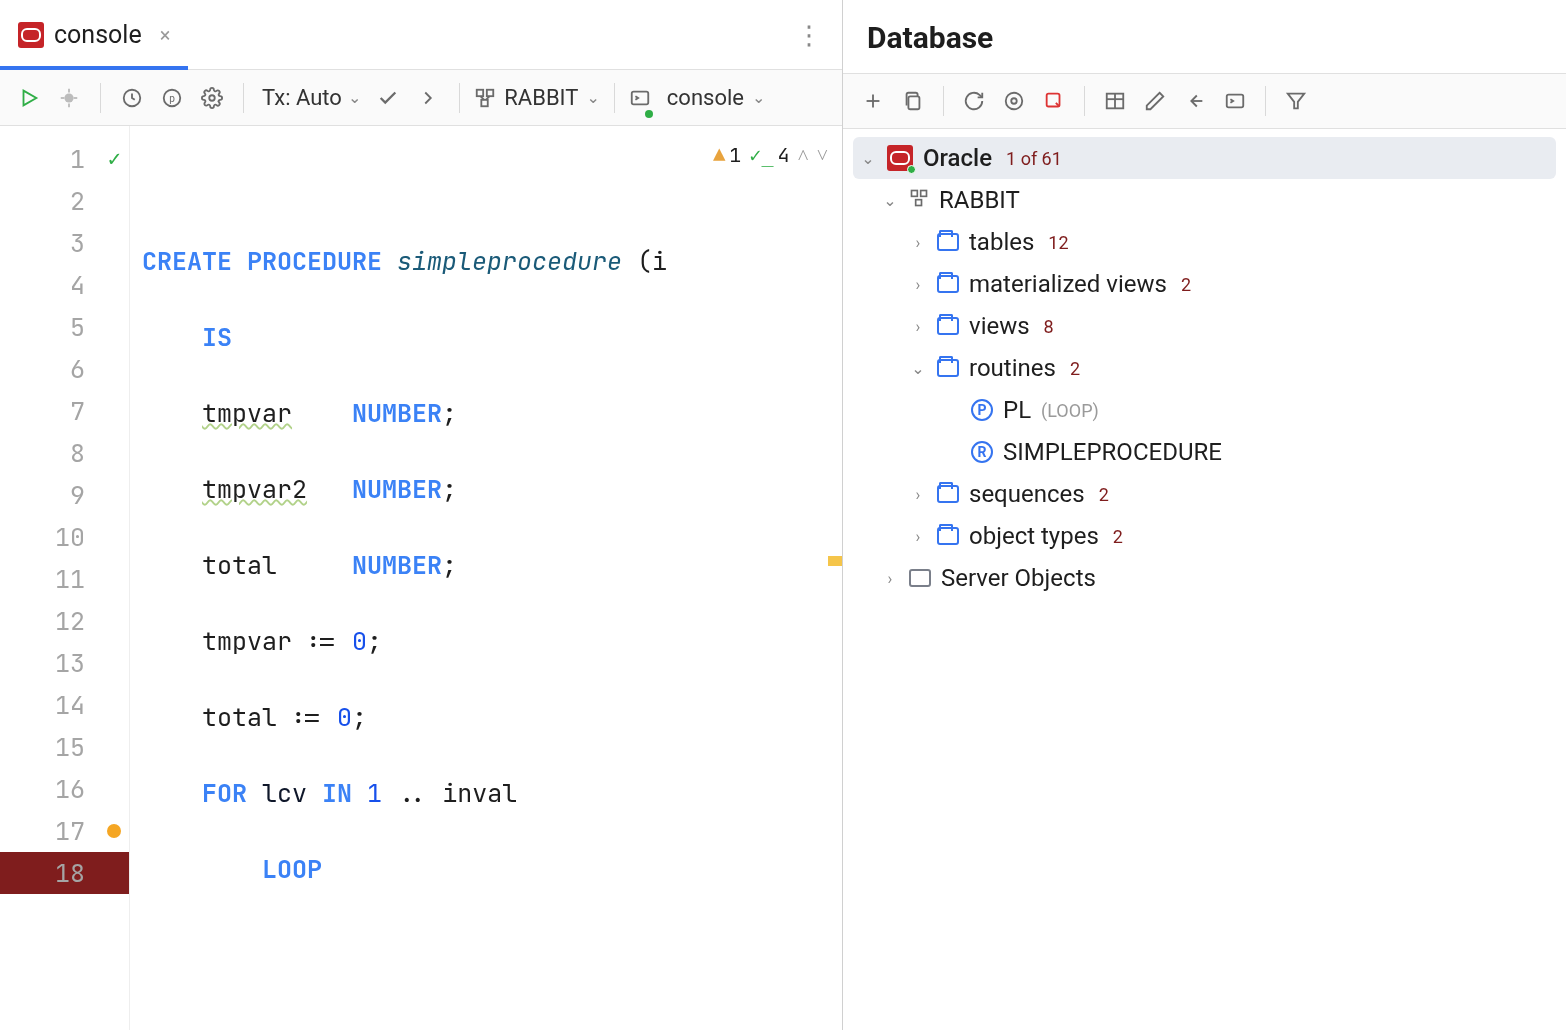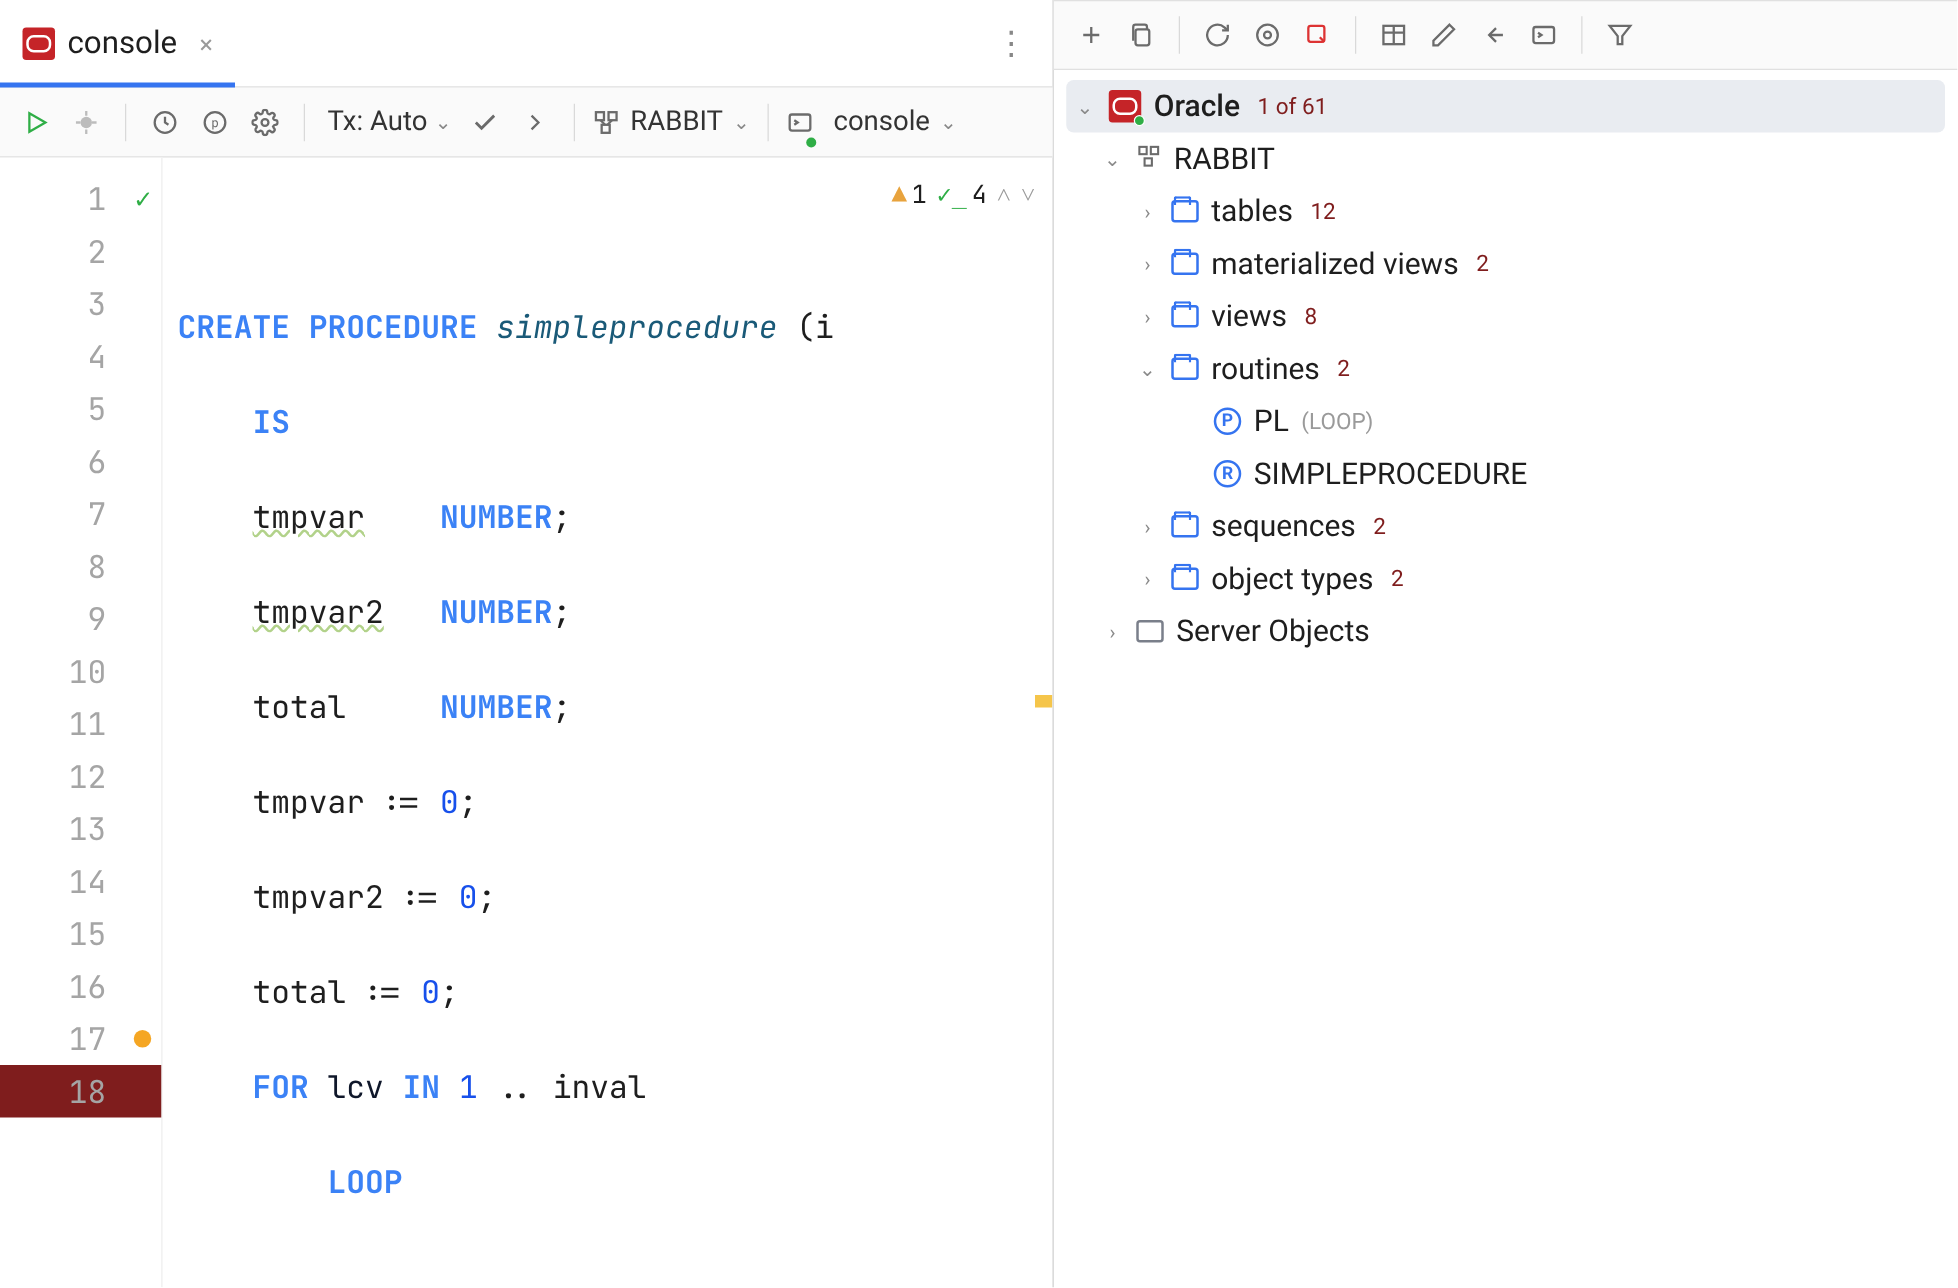--- a/index.html
+++ b/index.html
@@ -223,36 +223,36 @@
         <span class="ud-ic">˄</span>
         <span class="ud-ic">˅</span>
       </div>
       <div class="mini-mark"></div>
 <div class="cline"><span class="kw">CREATE</span> <span class="kw">PROCEDURE</span> <span class="ident-i">simpleprocedure</span><span> (i</span></div>
 <div class="cline">    <span class="kw">IS</span></div>
 <div class="cline">    <span class="underline-wavy">tmpvar</span>    <span class="kw">NUMBER</span>;</div>
 <div class="cline">    <span class="underline-wavy">tmpvar2</span>   <span class="kw">NUMBER</span>;</div>
 <div class="cline">    <span>total</span>     <span class="kw">NUMBER</span>;</div>
 <div class="cline">    <span>tmpvar := </span><span class="num">0</span>;</div>
-<div class="cline">    <span>tmpvar2 := </span><span class="num">0</span>;</div>
 <div class="cline">    <span>total := </span><span class="num">0</span>;</div>
 <div class="cline">    <span class="kw">FOR</span> <span style="color:#0f172a">lcv</span> <span class="kw">IN</span> <span class="num">1</span><span> .. inval</span></div>
 <div class="cline">        <span class="kw">LOOP</span></div>
 
 
 
 
 
 
 
     </div>
   </div>
 </div>
 
 <div class="right-panel">
+  <div class="db-title">Database</div>
   <div class="db-toolbar">
     <span class="db-tbtn">
         <svg viewBox="0 0 24 24" fill="none" stroke="currentColor" stroke-width="2">
           <line x1="12" y1="5" x2="12" y2="19"></line>
           <line x1="5" y1="12" x2="19" y2="12"></line>
         </svg>
       </span>
     <span class="db-tbtn">
         <svg viewBox="0 0 24 24" fill="none" stroke="currentColor" stroke-width="2">
           <rect x="7" y="7" width="12" height="14" rx="2"></rect>

